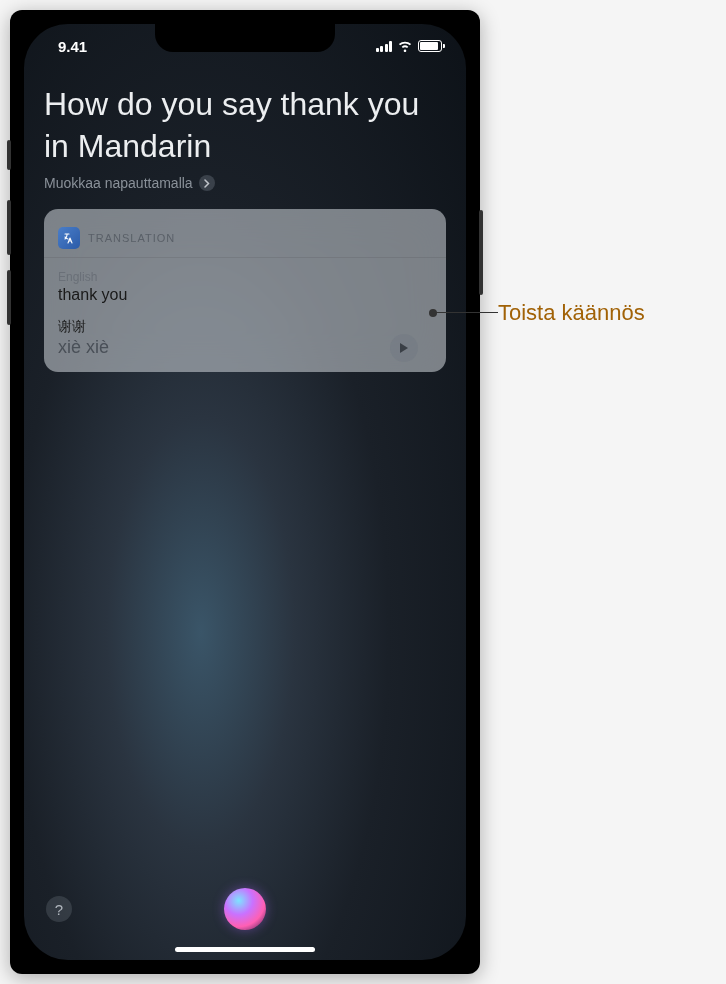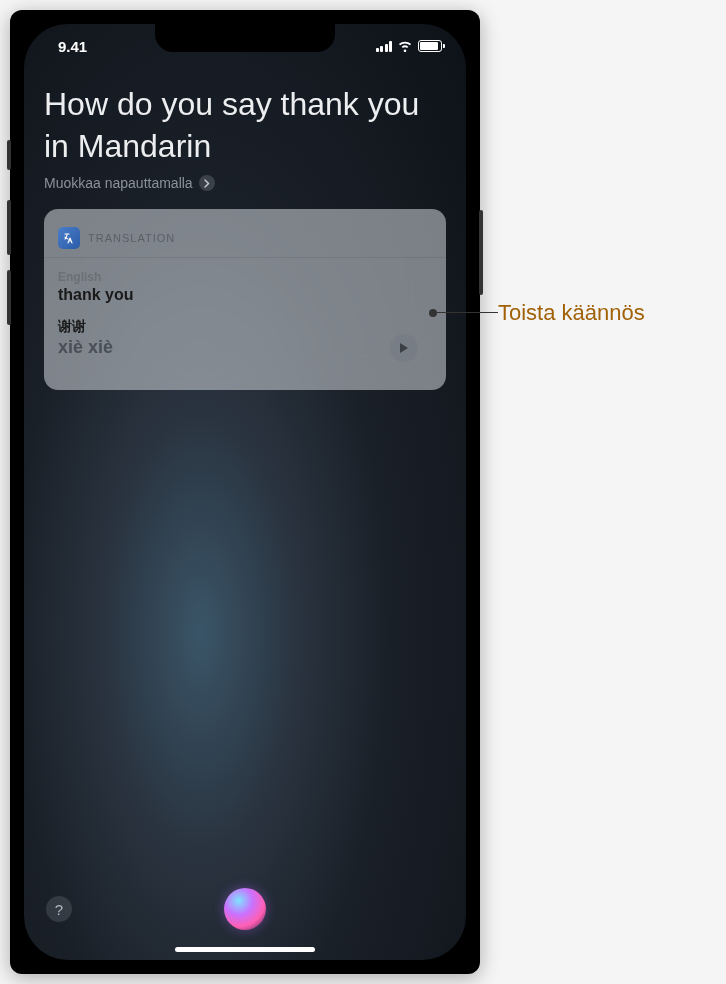--- a/index.html
+++ b/index.html
@@ -171,23 +171,22 @@
       align-items: center;
       justify-content: center;
     }
     .card-title {
       font-size: 11px;
       letter-spacing: 1px;
       color: #5a6068;
       font-weight: 500;
     }
     .card-body {
-      padding: 12px 14px 32px;
-      position: relative;
-      font-weight: bold;
+      padding: 12px 14px 14px;
+      position: relative;
     }
     .lang-label {
       font-size: 12px;
       color: #6a7078;
       margin-bottom: 2px;
     }
     .lang-text {
       font-size: 16px;
       color: #1a1a1a;
       margin-bottom: 14px;

